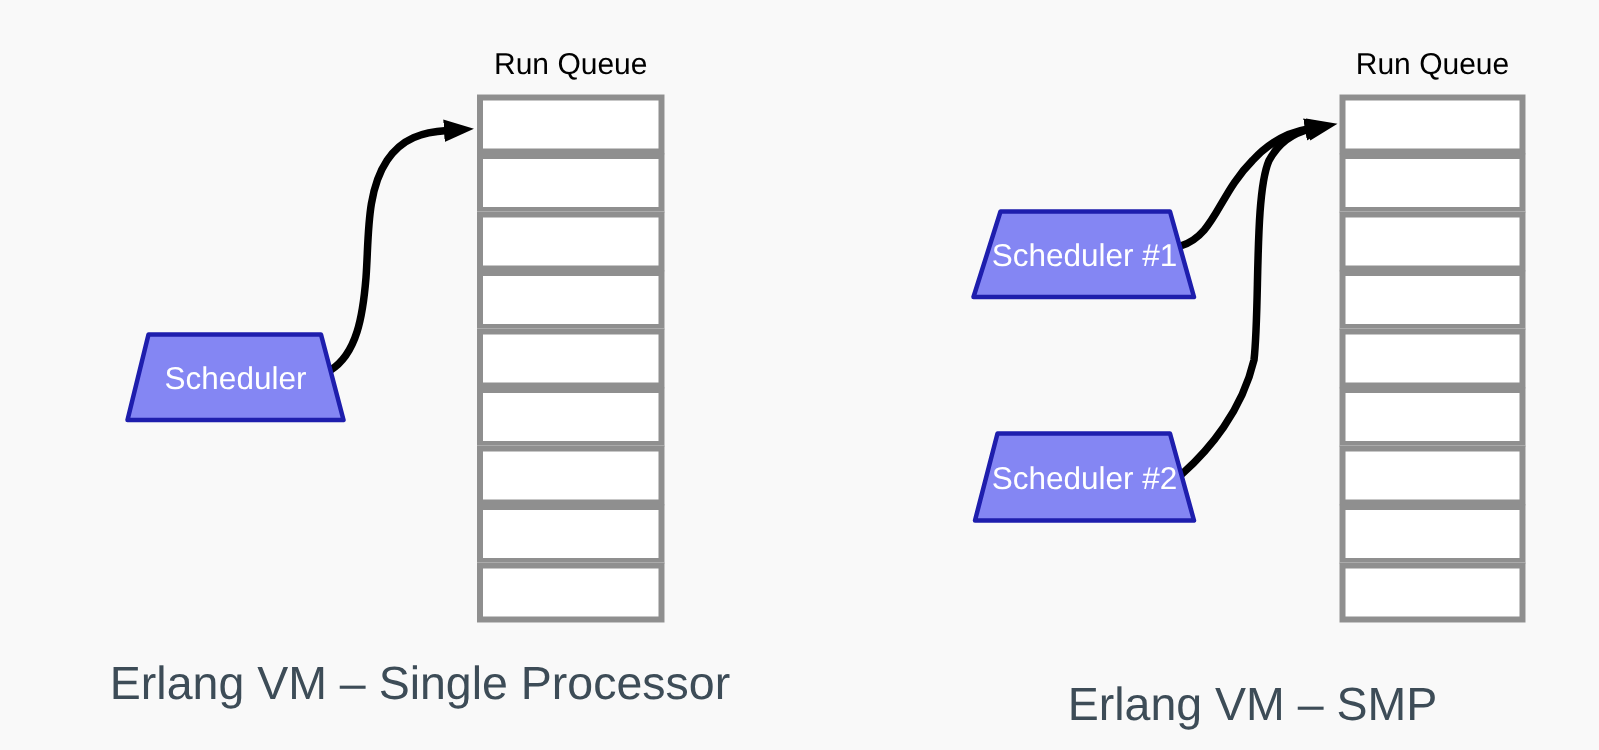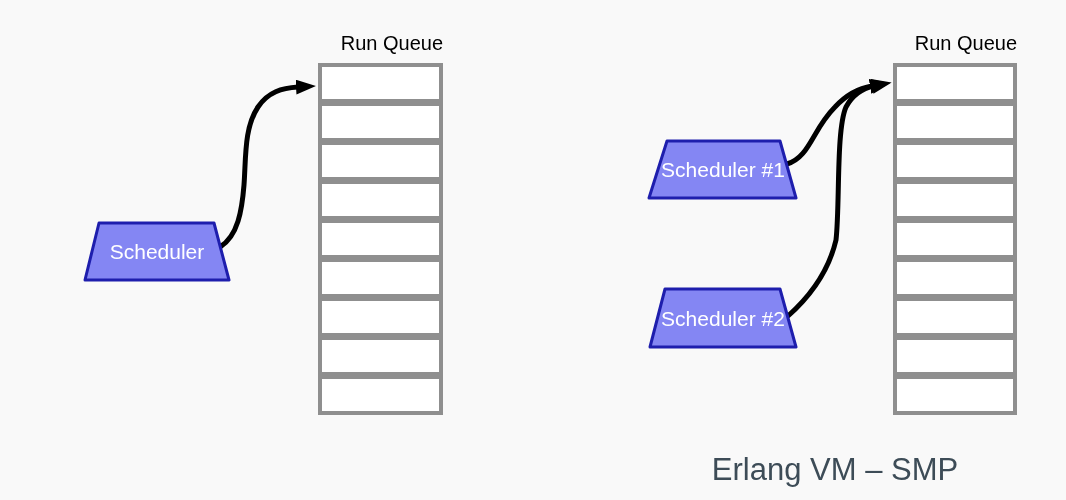--- a/index.html
+++ b/index.html
@@ -13,21 +13,21 @@
     height: 500px;
     background: #f9f9f9;
     overflow: hidden;
   }
   .abs { position: absolute; }
 
   
   .run-queue-label {
     font-size: 20px;
     color: #000000;
-    text-align: right;
+    text-align: center;
     white-space: nowrap;
   }
   .queue {
     display: flex;
     flex-direction: column;
     box-sizing: border-box;
   }
   .queue .slot {
     box-sizing: border-box;
     height: 40px;
@@ -119,16 +119,17 @@
   <svg class="abs" style="left:642px; top:134px;" width="160" height="72" viewBox="0 0 160 72">
     <polygon class="trap-poly" points="25,7 138,7 154,64 7,64"></polygon>
     <text class="trap-text" x="81" y="43" text-anchor="middle">Scheduler #1</text>
   </svg>
 
   <svg class="abs" style="left:643px; top:282px;" width="160" height="72" viewBox="0 0 160 72">
     <polygon class="trap-poly" points="22,7 137,7 153,65 7,65"></polygon>
     <text class="trap-text" x="80" y="44" text-anchor="middle">Scheduler #2</text>
   </svg>
 
+  <div class="abs caption" style="left:30px; top:438px; width:500px;">Erlang VM – Single Processor</div>
 
   <div class="abs caption" style="left:645px; top:452px; width:380px;">Erlang VM – SMP</div>
 
 </div>
 
 </body></html>

